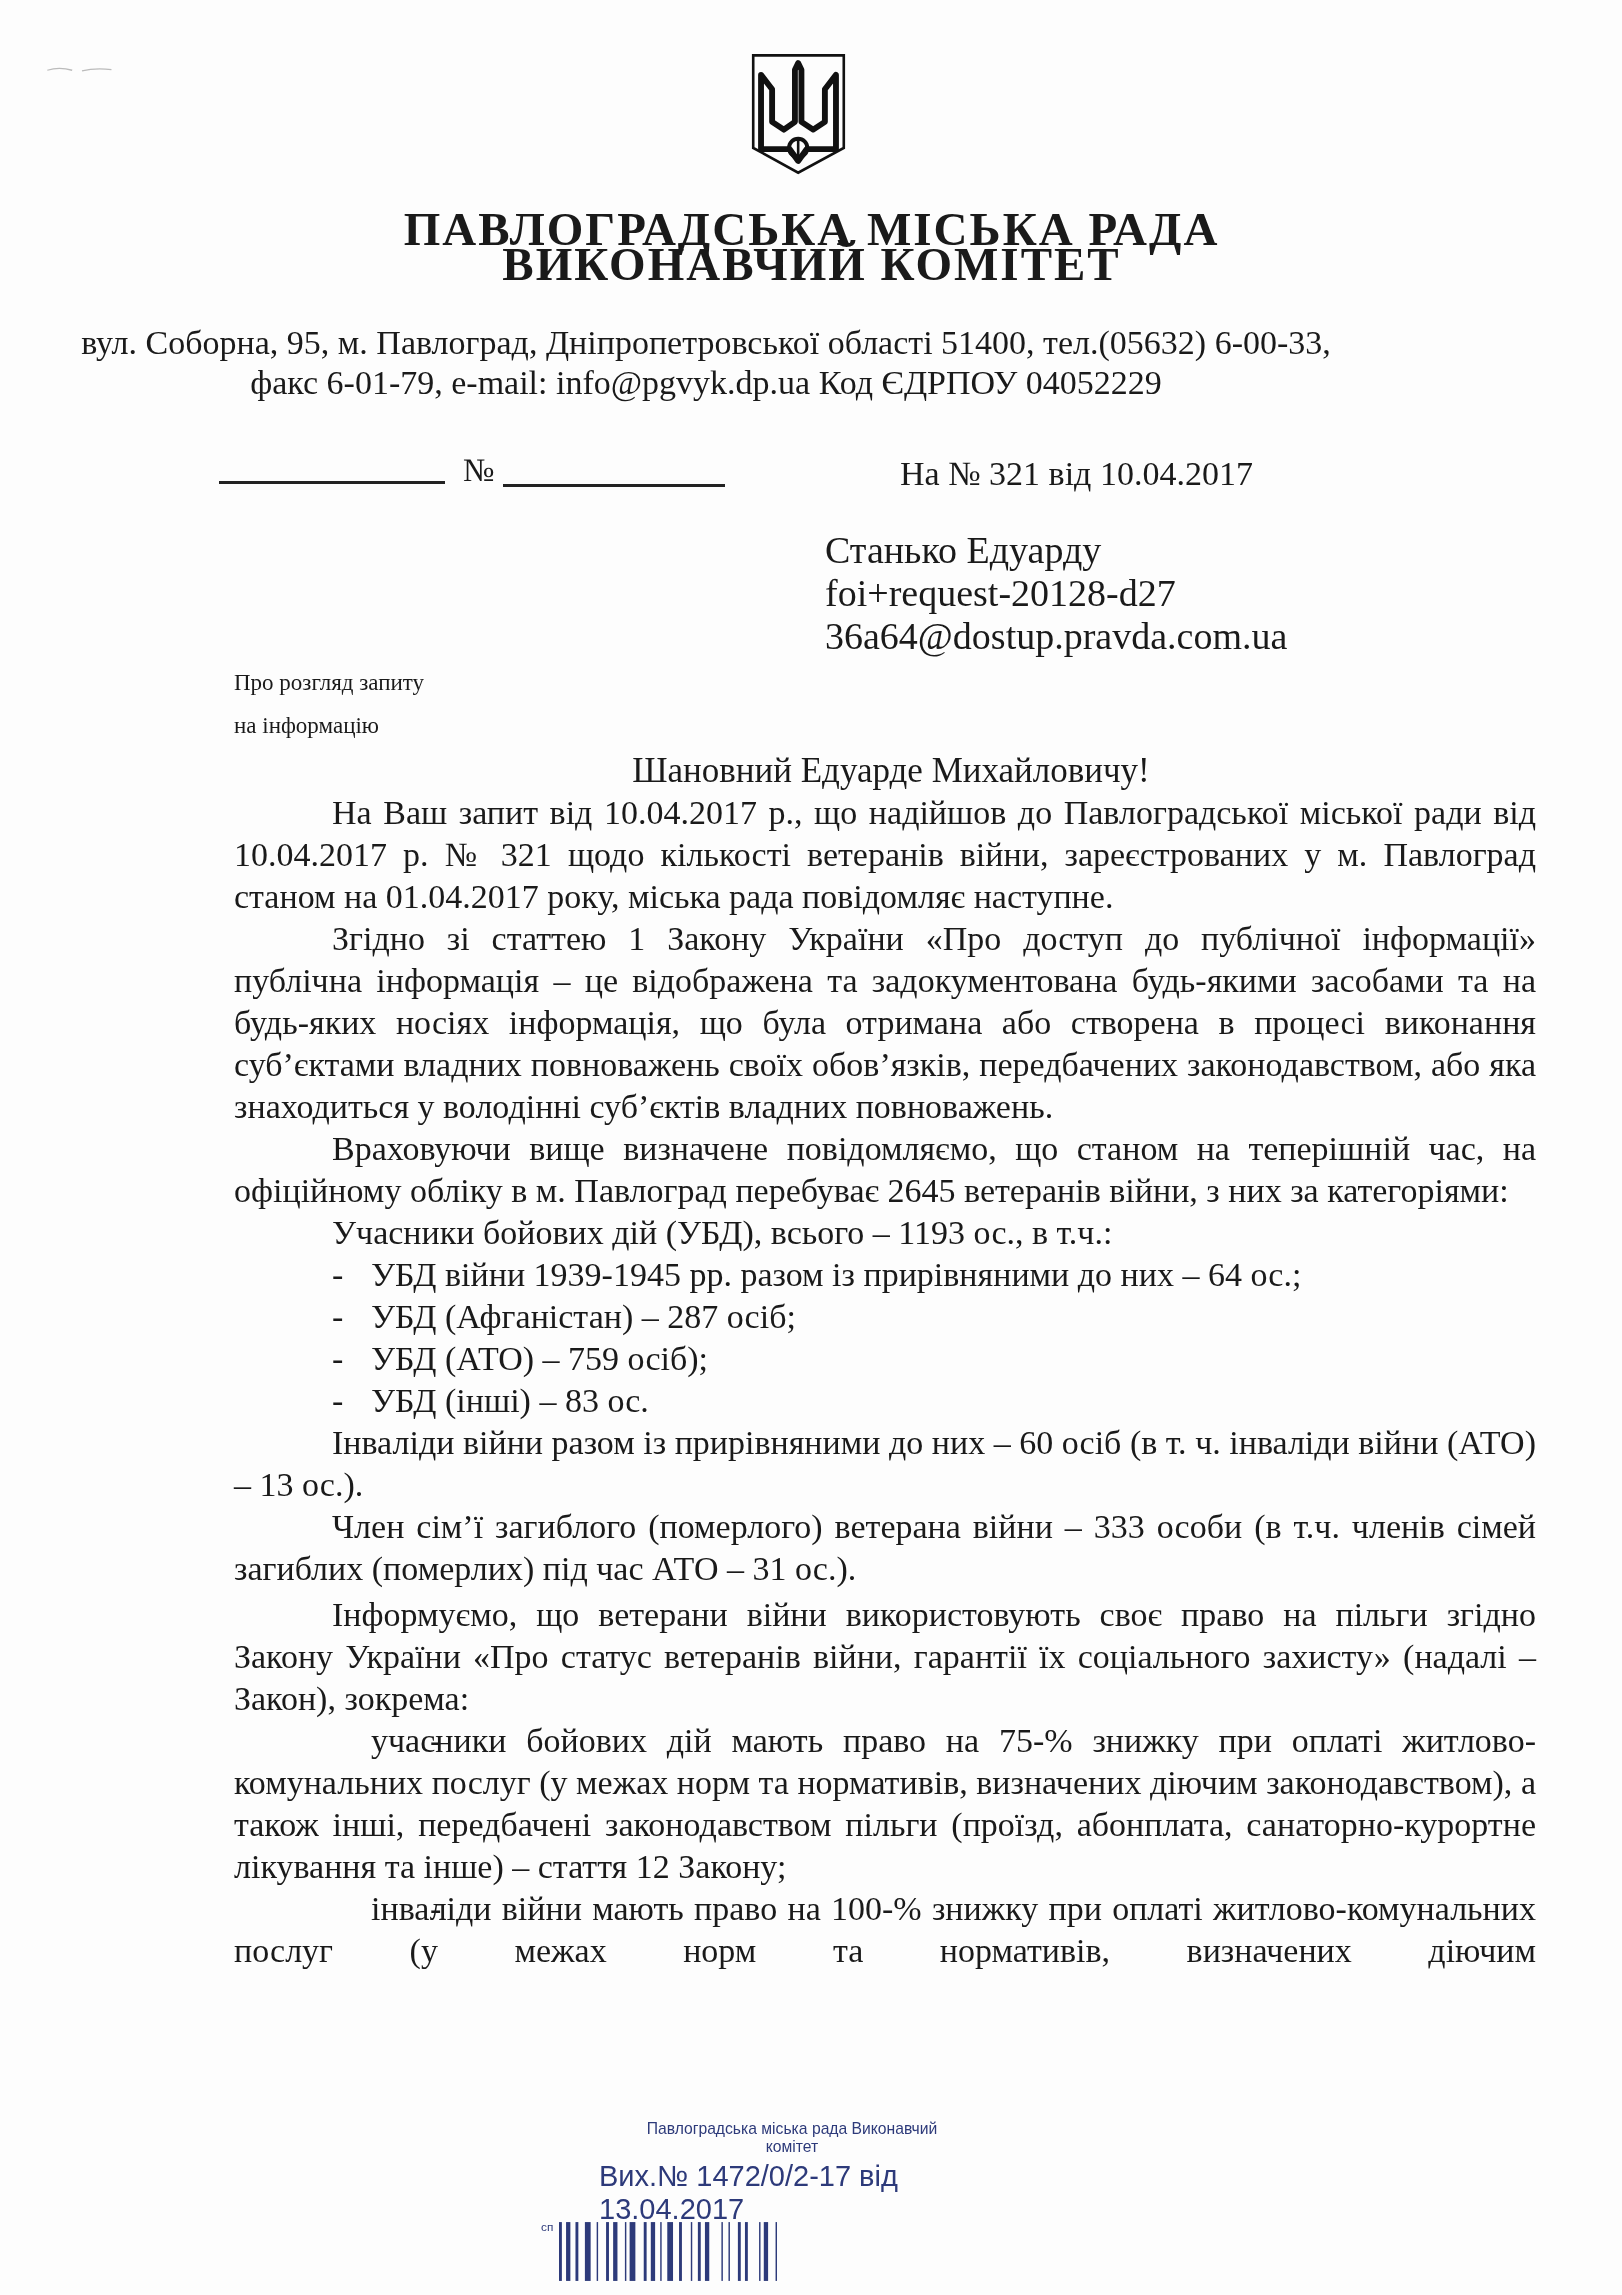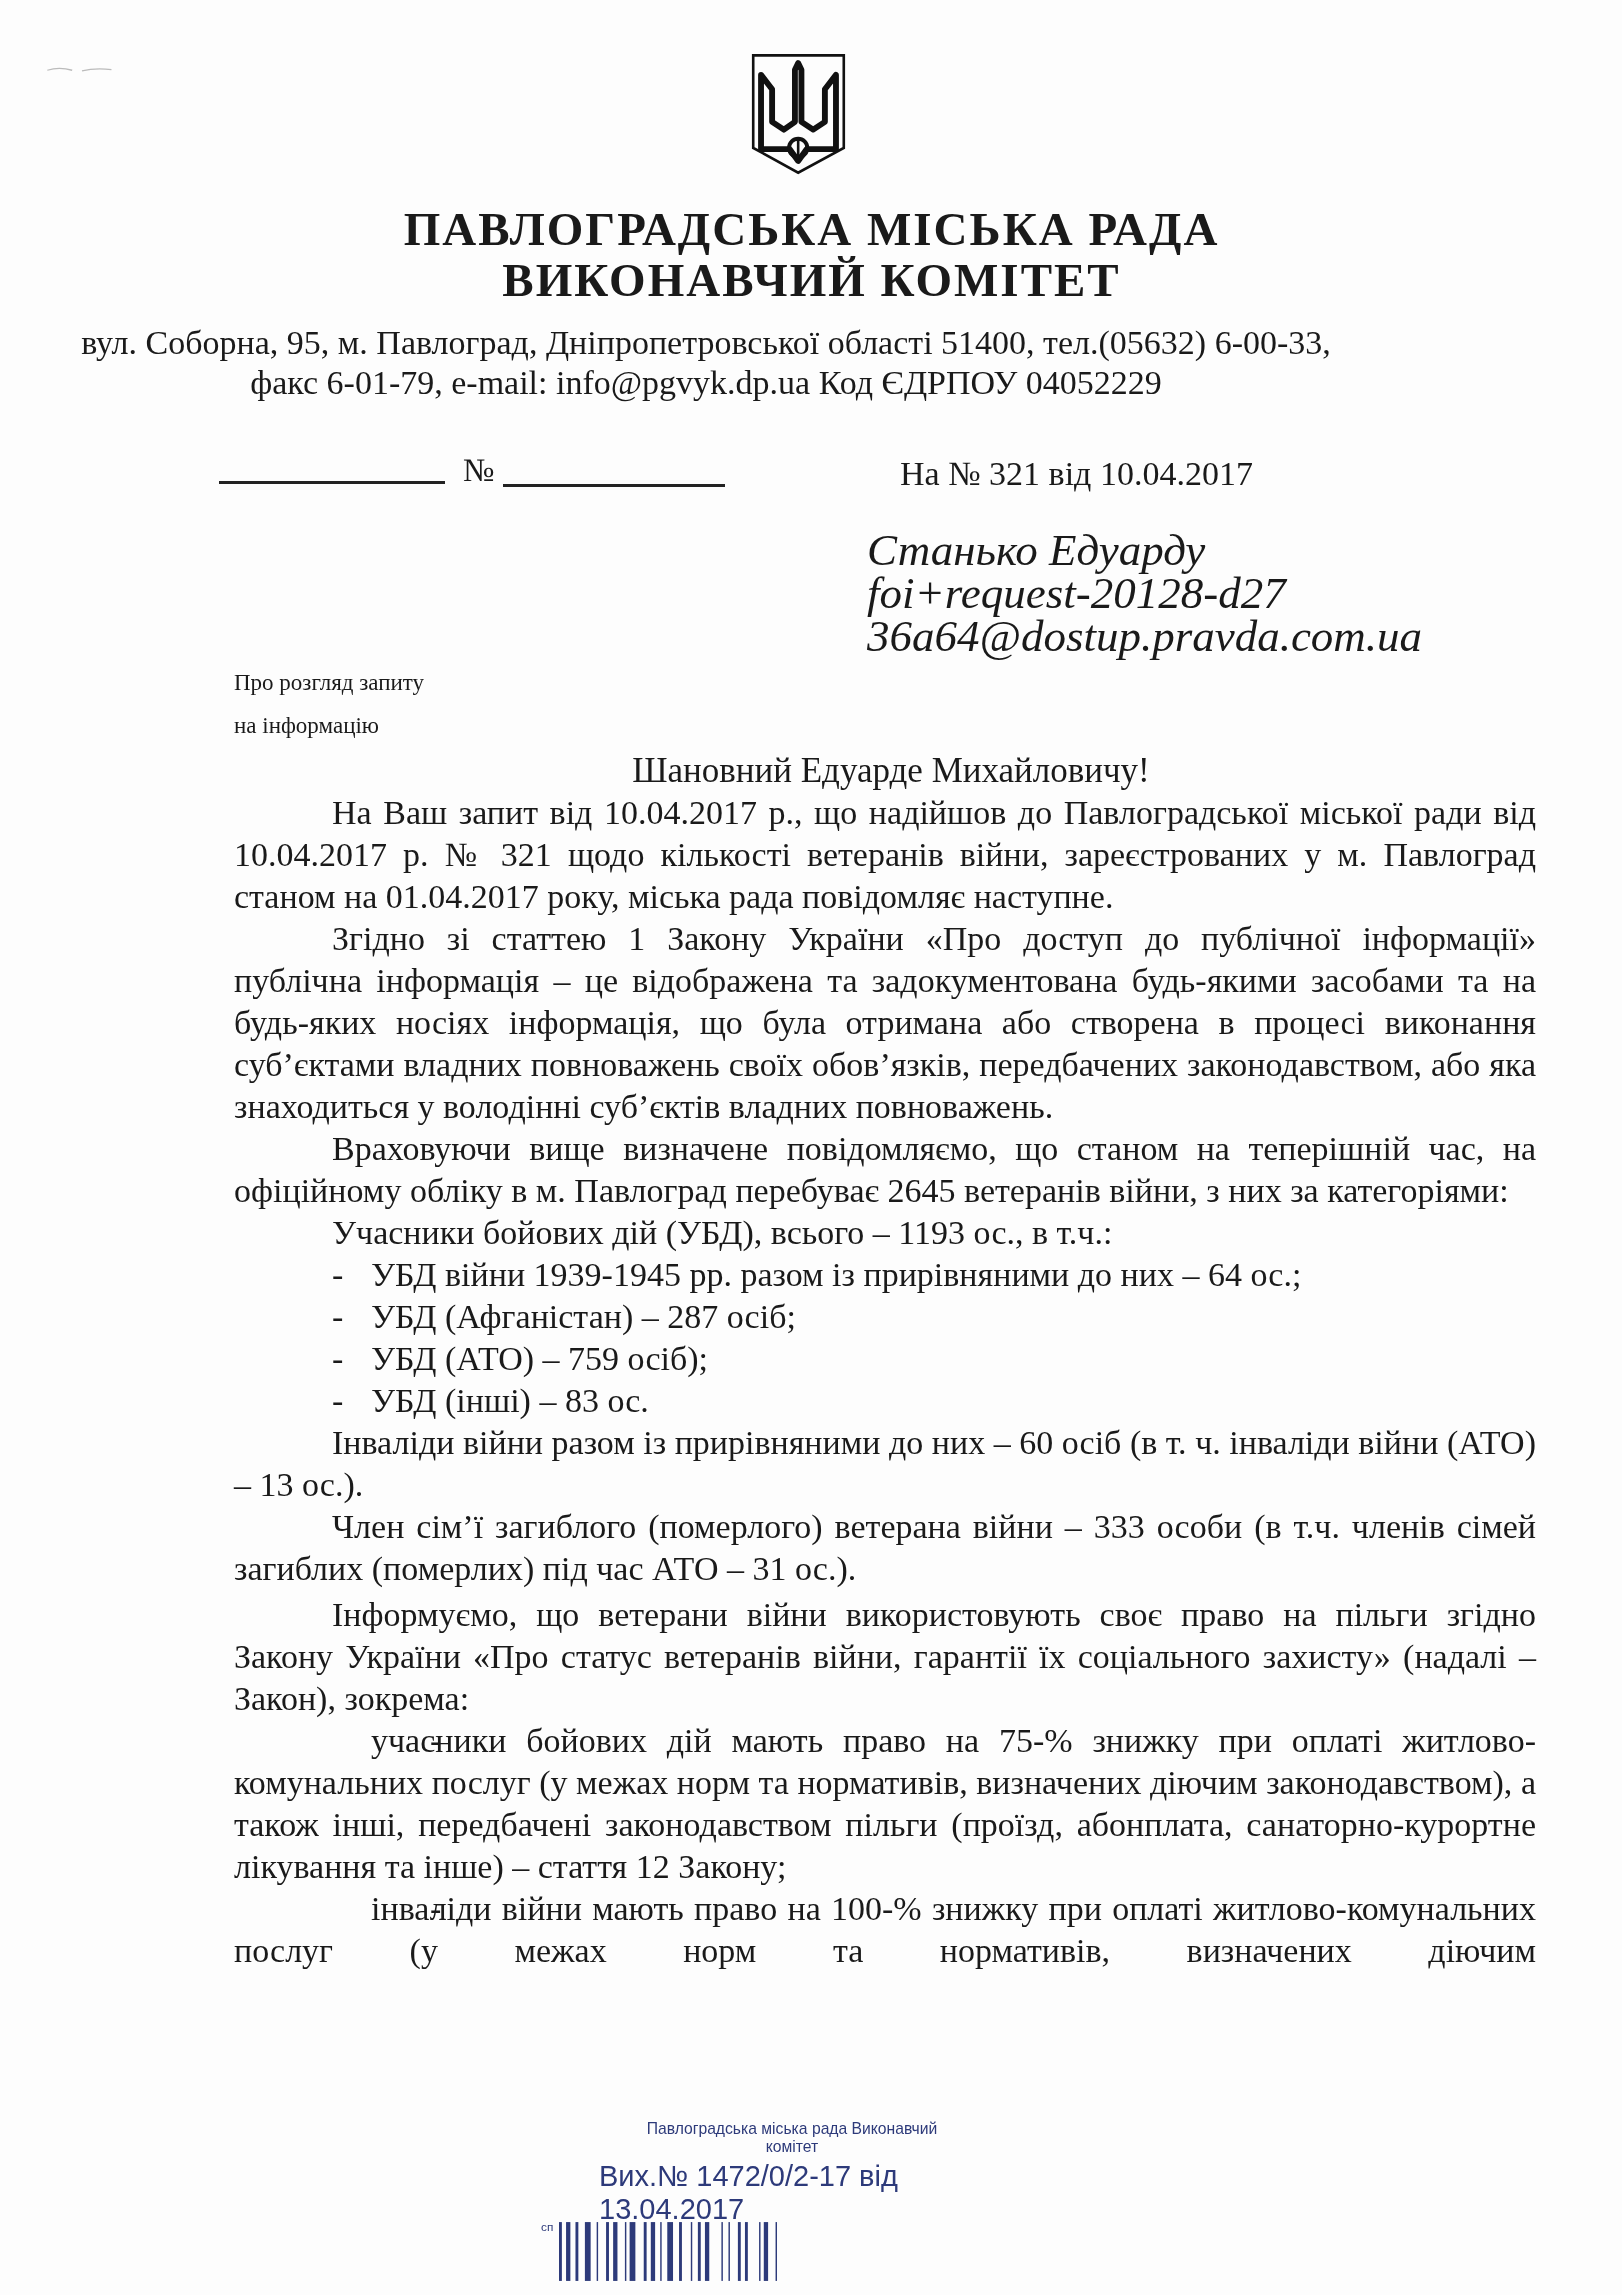--- a/index.html
+++ b/index.html
@@ -5,28 +5,28 @@
   html, body { margin:0; padding:0; }
   body {
     width:1623px; height:2295px; background:#fdfdfd; position:relative; overflow:hidden;
     font-family:"Liberation Serif", "DejaVu Serif", serif; color:#1a1a1a;
   }
   .abs { position:absolute; }
   .pen-mark { left:46px; top:65px; width:72px; height:9.2px; }
   .emblem { left:748px; top:50px; width:101px; height:128px; }
   .org-title { left:0; width:1623px; text-align:center; font-weight:bold; font-size:47px; letter-spacing:2px; line-height:1; }
   .org1 { top:206px; }
-  .org2 { top:257px; }
+  .org2 { top:241px; }
   .addr { left:0; width:1412px; text-align:center; font-size:34px; line-height:1; }
   .addr1 { top:326px; }
   .addr2 { top:366px; }
   .reg-line { top:481px; height:2.6px; background:#222; }
   .reg-no { left:463px; top:452px; font-size:33px; }
   .ref { left:900px; top:455px; font-size:34px; }
-  .recipient { left:867px; top:529px; font-size:45px; line-height:43px;font-style:italic; }
+  .recipient { left:825px; top:529px; font-size:38px; line-height:43px; }
   .subject { left:234px; top:661px; font-size:23px; line-height:43px; }
   .salutation { left:0; width:1586px; text-align:center; top:751px; font-size:35px; padding-left:196px; box-sizing:border-box; }
   .body-text { left:234px; width:1302px; top:792px; font-size:34px; line-height:42px; text-align:justify; }
   .body-text p { margin:0; }
   .indent { text-indent:98px; }
   .sub-item { padding-left:98px; }
   .dash { display:inline-block; width:39px; }
   .stamp { left:599px; top:2120px; width:353px; color:#2d3a7a; font-family:"Liberation Sans", "DejaVu Sans", sans-serif; }
   .stamp-org { font-size:15.7px; text-align:center; padding-left:33px; }
   .stamp-no { font-size:29px; margin-top:3.9px; }

